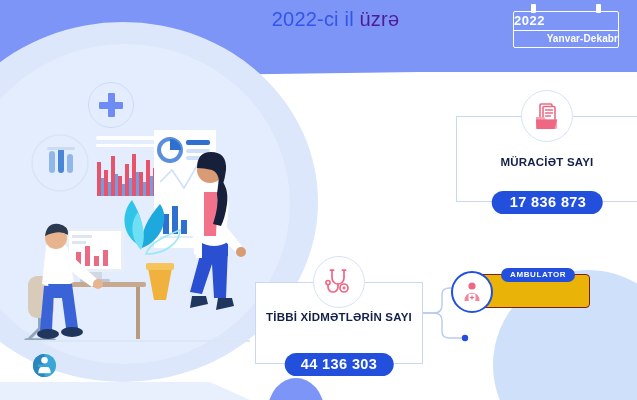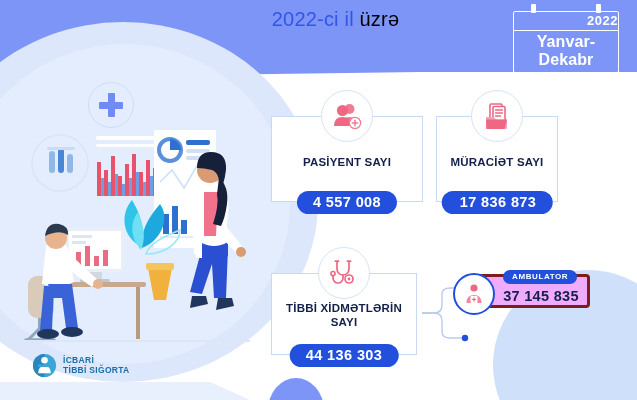--- a/index.html
+++ b/index.html
@@ -47,42 +47,42 @@
   .plus-badge .bar-v { position:absolute; width:7px; height:24px; background:#6f8cf5; border-radius:1px;}
 
   
   .title {
     position:absolute; left:150px; top:8px; width:360px;
     text-align:center; line-height:1.18;
     font-size:20px; font-weight:400; letter-spacing:.2px;
   }
   .title .ln { display:block; white-space:nowrap; }
   .t-dark { color:#3355e8;margin-left:11px; }
-  .t-light { color:#000000; }
+  .t-light { color:#4c1d95; }
 
   
   .cal {
     position:absolute; right:18px; top:4px; width:106px;
   }
   .cal-rings { position:relative; height:7px; }
   .cal-rings i {
     position:absolute; top:0; width:5px; height:9px;
     background:#ffffff; border-radius:1px;
   }
   .cal-rings i.r1 { left:18px; }
   .cal-rings i.r2 { right:18px; }
   .cal-box {
     border:1.6px solid #ffffff; border-radius:2px; overflow:hidden;
   }
   .cal-year {
-    text-align:right; color:#ffffff; font-weight:bold; font-size:13px;
+    text-align:left; color:#ffffff; font-weight:bold; font-size:13px;
     padding:1px 0 2px; border-bottom:1.4px solid #ffffff; letter-spacing:.5px;
   }
   .cal-range {
-    text-align:center; color:#ffffff; font-weight:bold; font-size:16px;
+    text-align:right; color:#ffffff; font-weight:bold; font-size:10px;
     padding:2px 0 3px; letter-spacing:.1px;
   }
 
   
   .illus { position:absolute; left:20px; top:118px; width:230px; height:240px; }
 
   
   .card {
     position:absolute; background:#ffffff;
     border:1.1px solid #c9d9f4;
@@ -100,30 +100,30 @@
   }
   .pill {
     position:absolute; left:50%; transform:translateX(-50%);
     background:#2250dd; color:#ffffff;
     border-radius:20px; padding:3px 16px 4px;
     font-weight:bold; font-size:14.5px; letter-spacing:.4px; white-space:nowrap;
   }
 
   #card-patients { left:271px; top:116px; width:152px; height:86px; }
   #card-patients .pill { bottom:-13px; }
-  #card-requests { left:436px; top:116px; width:122px; height:86px; }
+  #card-requests { left:456px; top:116px; width:182px; height:86px; }
   #card-requests .pill { bottom:-13px;padding-left:18px; }
-  #card-services { left:255px; top:273px; width:146px; height:82px;margin-left:16px; }
+  #card-services { left:255px; top:282px; width:168px; height:82px; }
   #card-services .card-label { top:27px; }
   #card-services .pill { bottom:-13px;text-align:right; }
 
   
   .subcard {
-    position:absolute; background:#f0abfc;
-    border:3px solid #7f1d1d; border-radius:4px;
+    position:absolute; background:#eab308;
+    border:1px solid #7f1d1d; border-radius:4px;
     height:34px;
   }
   .sub-icon {
     position:absolute; left:-16px; top:-4px;
     width:42px; height:42px; border-radius:50%;
     background:#ffffff; border:2px solid #2250dd;
     display:flex; align-items:center; justify-content:center;
   }
   .sub-badge {
     position:absolute; top:-7px; left:34px;
@@ -289,35 +289,20 @@
     </svg>
   </div>
 
   <svg class="conn" style="left:420px; top:280px;" width="54" height="66">
     <path d="M2 33 L14 33 Q22 33 22 25 L22 14 Q22 8 30 8 L44 8" fill="none" stroke="#b9cbee" stroke-width="1.4"></path>
     <path d="M2 33 L14 33 Q22 33 22 41 L22 52 Q22 58 30 58 L44 58" fill="none" stroke="#b9cbee" stroke-width="1.4"></path>
     <circle cx="45" cy="8" r="3.2" fill="#2250dd"></circle>
     <circle cx="45" cy="58" r="3.2" fill="#2250dd"></circle>
   </svg>
 
-  <div class="card" id="card-patients">
-    <div class="icon-circle">
-      <svg width="30" height="30" viewBox="0 0 30 30">
-        <circle cx="17.5" cy="8" r="5" fill="#f07b95"></circle>
-        <path d="M10 24 q0 -8 7.5 -8 q7.5 0 7.5 8 z" fill="#f07b95"></path>
-        <circle cx="10.5" cy="9.5" r="5.6" fill="#ee6884"></circle>
-        <path d="M2 25 q0 -9 8.5 -9 q8.5 0 8.5 9 z" fill="#ee6884"></path>
-        <circle cx="23" cy="22" r="5.6" fill="#ffffff" stroke="#f07b95" stroke-width="1.3"></circle>
-        <rect x="19.6" y="21.3" width="6.8" height="1.5" rx=".7" fill="#f07b95"></rect>
-        <rect x="22.25" y="18.6" width="1.5" height="6.8" rx=".7" fill="#f07b95"></rect>
-      </svg>
-    </div>
-    <div class="card-label">PASİYENT SAYI</div>
-    <div class="pill">4 557 008</div>
-  </div>
 
   <div class="card" id="card-requests">
     <div class="icon-circle">
       <svg width="30" height="30" viewBox="0 0 30 30">
         <rect x="8" y="3" width="12" height="15" rx="1.2" fill="none" stroke="#ee6884" stroke-width="1.6"></rect>
         <rect x="11" y="5.5" width="12" height="15" rx="1.2" fill="#ffffff" stroke="#ee6884" stroke-width="1.6"></rect>
         <path d="M13.5 9 h7 M13.5 12 h7 M13.5 15 h5" stroke="#ee6884" stroke-width="1.3" stroke-linecap="round"></path>
         <path d="M4 16 h8 l2 2.5 h11 v8 a1.5 1.5 0 0 1 -1.5 1.5 h-18 a1.5 1.5 0 0 1 -1.5 -1.5 z" fill="#f6a2b4"></path>
         <path d="M4 18.5 h21 l-2.5 9.5 h-18 z" fill="#ee6884"></path>
       </svg>
@@ -344,31 +329,26 @@
   <div class="subcard" id="sub-ambulator">
     <div class="sub-icon">
       <svg width="22" height="22" viewBox="0 0 22 22">
         <circle cx="11" cy="5" r="3.6" fill="#ee6884"></circle>
         <path d="M3.5 20 q0 -8 7.5 -8 q7.5 0 7.5 8 z" fill="#f2879c"></path>
         <rect x="7.5" y="13" width="7" height="7" rx="1" fill="#ffffff"></rect>
         <path d="M9.4 16.5 h3.2 M11 14.9 v3.2" stroke="#ee6884" stroke-width="1.2" stroke-linecap="round"></path>
       </svg>
     </div>
     <div class="sub-badge">AMBULATOR</div>
-    <div class="sub-value">37 145 835</div>
   </div>
 
 
   <div class="logo">
     <svg class="logo-mark" viewBox="0 0 26 26">
       <circle cx="13" cy="13" r="12" fill="#3aa6d8"></circle>
       <path d="M13 1 a12 12 0 0 0 0 24 z" fill="#2a86bd"></path>
       <circle cx="13" cy="7.5" r="3.4" fill="#ffffff"></circle>
       <path d="M6.5 21 q0 -7.5 6.5 -7.5 q6.5 0 6.5 7.5 z" fill="#ffffff"></path>
       <rect x="6" y="12" width="14" height="2.6" fill="#3aa6d8"></rect>
     </svg>
-    <div class="logo-text">
-      <span>İCBARİ</span>
-      <span>TİBBİ SIĞORTA</span>
-    </div>
   </div>
 
 </div>
 
 </body></html>

